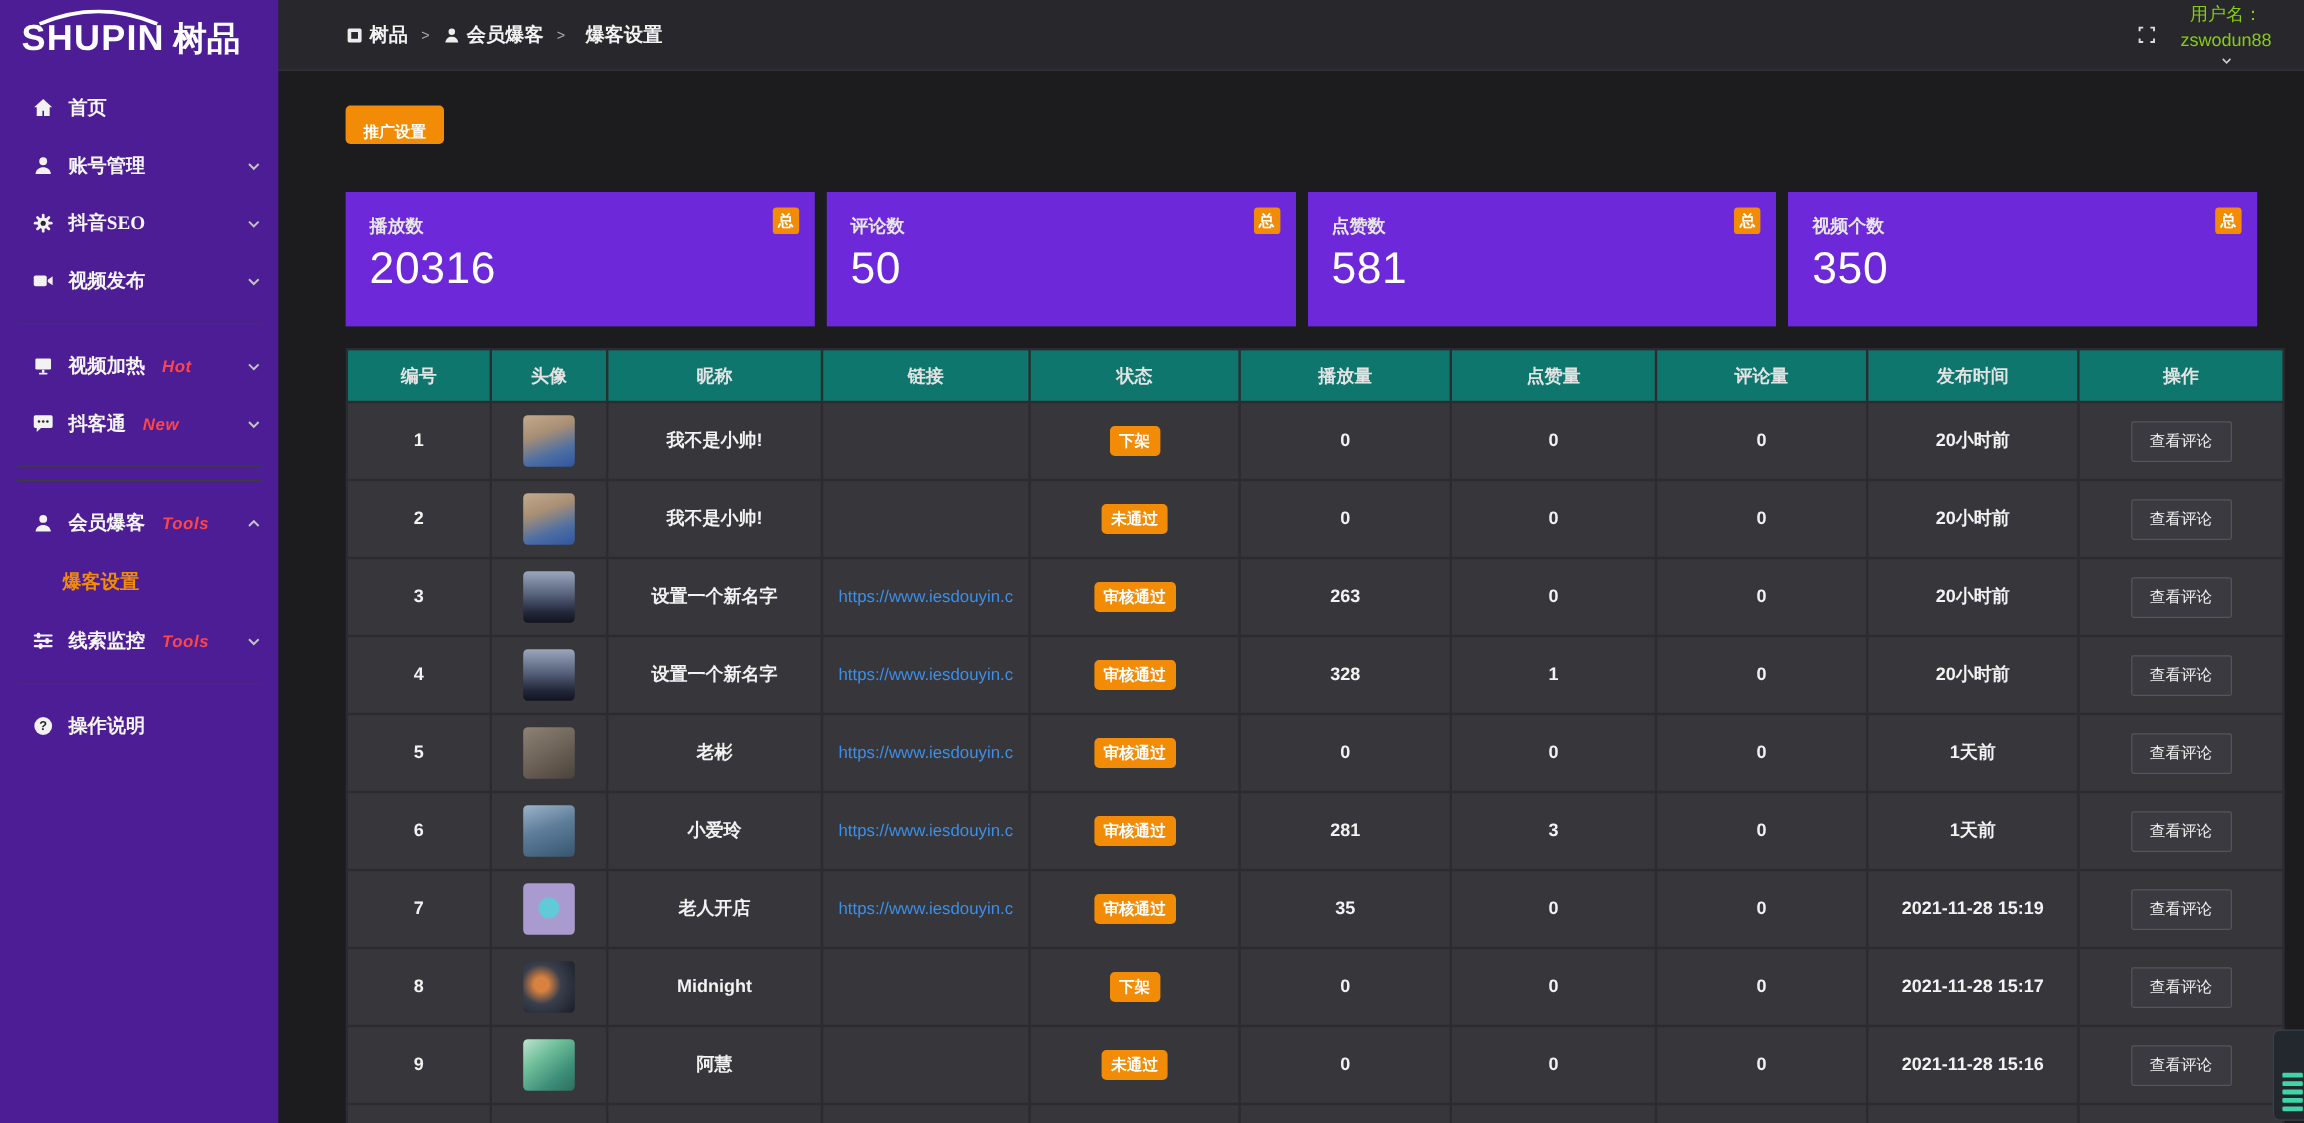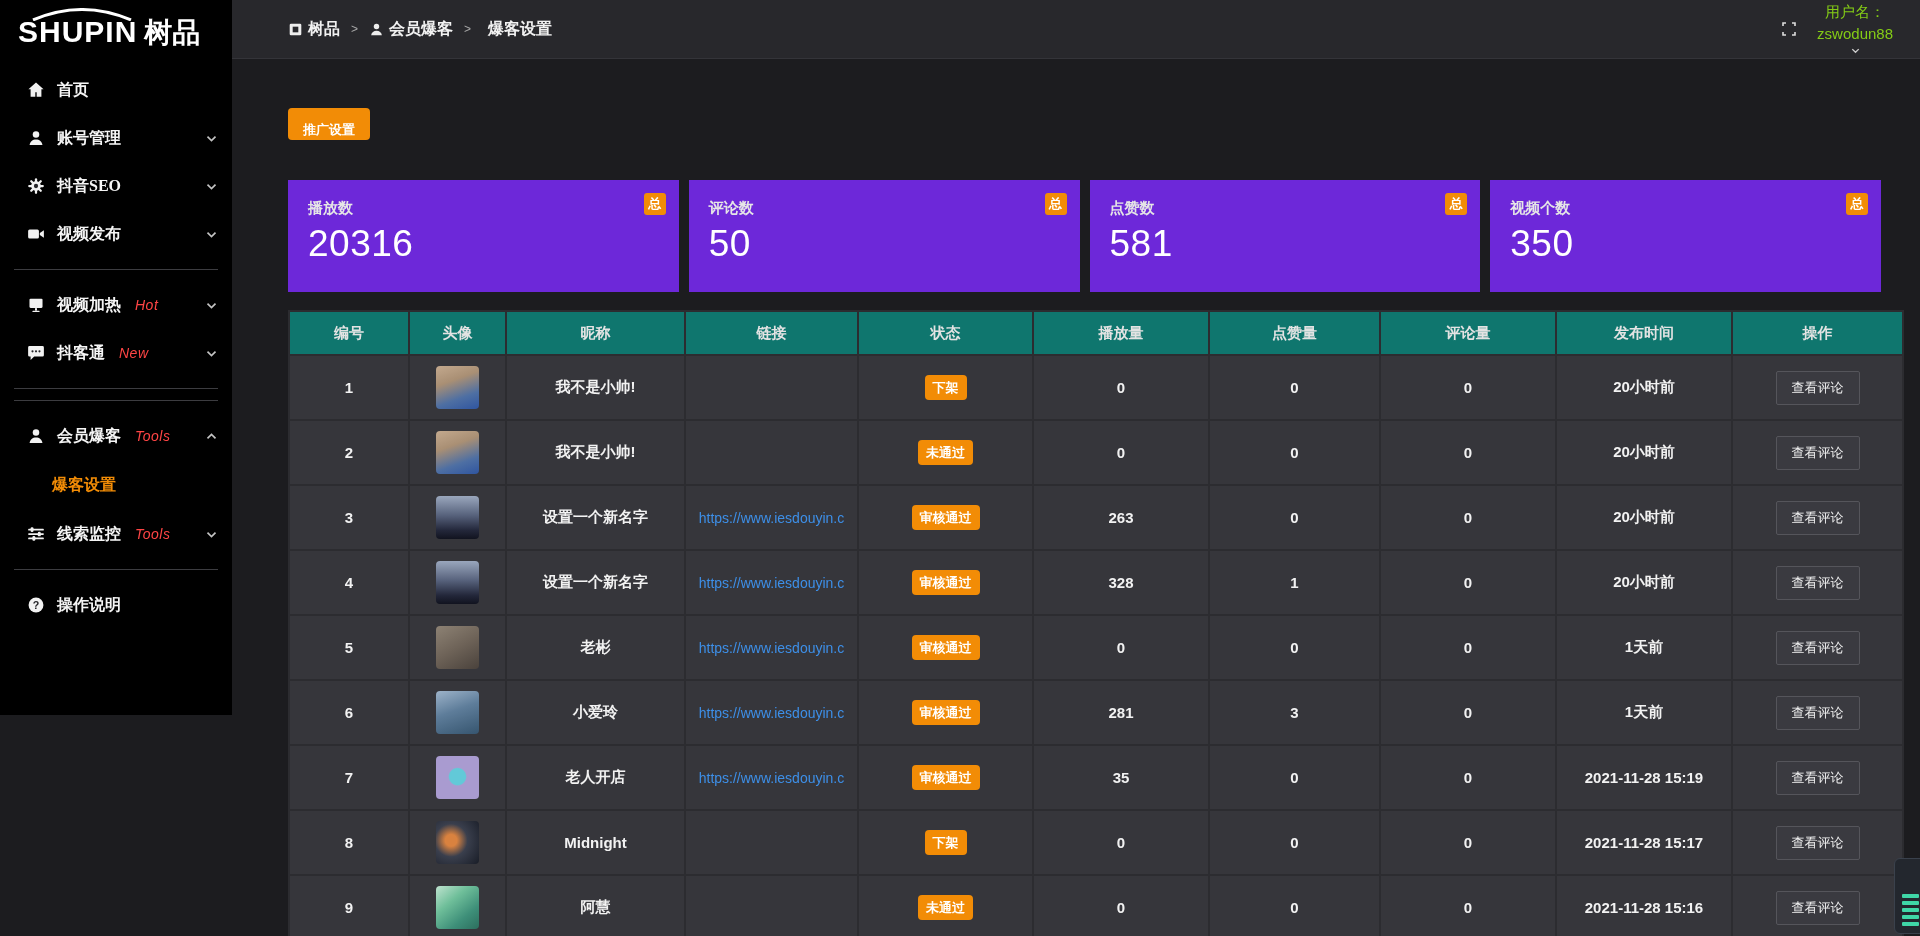--- a/index.html
+++ b/index.html
@@ -1,31 +1,31 @@
 <!DOCTYPE html>
 <html><head>
 <meta charset="utf-8">
 <style>
   html,body{margin:0;padding:0;background:#141416;}
   body{font-family:"Liberation Sans","DejaVu Sans",sans-serif;color:#e8e8e8;}
   #app{position:relative;width:1920px;height:936px;overflow:hidden;background:#1c1c1f;}
 
   
-  .sidebar{position:absolute;left:0;top:0;width:232px;height:715px;background:#000000;z-index:2;}
+  .sidebar{position:absolute;left:0;top:0;width:232px;height:936px;background:#4c1d95;z-index:2;}
   .logo{height:62px;padding:8px 0 0 18px;box-sizing:border-box;}
   .logo-arc{display:block;margin-left:12px;margin-bottom:-7px;}
   .logo-text{display:flex;align-items:baseline;gap:7px;}
   .logo-en{font-size:30px;font-weight:800;letter-spacing:1px;color:#fff;}
   .logo-cn{font-size:28px;font-weight:800;color:#fff;}
   .nav{margin-top:4px;}
   .nav-item{height:48px;display:flex;align-items:center;padding:0 14px 0 26px;cursor:pointer;}
   .nav-icon{width:19px;height:19px;margin-right:12px;display:flex;align-items:center;justify-content:center;flex:none;}
   .nav-icon svg{width:18px;height:18px;fill:#f2f2f2;}
   .nav-label{font-size:16px;font-weight:700;color:#f5f5f5;white-space:nowrap;font-family:Liberation Serif, serif;}
-  .nav-badge{font-size:14px;font-weight:400;font-style:italic;margin-left:14px;letter-spacing:.5px;}
+  .nav-badge{font-size:14px;font-weight:700;font-style:italic;margin-left:14px;letter-spacing:.5px;}
   .nav-chevron{margin-left:auto;display:flex;}
   .nav-chevron svg{width:13px;height:13px;}
   .nav-sub{height:50px;display:flex;align-items:center;padding-left:52px;font-size:16px;font-weight:700;color:#f0f0f0;cursor:pointer;}
   .nav-sub.active{color:#f28c06;}
   .nav-divider{height:1px;background:#3c3c40;margin:11px 14px;}
 
   
   .topbar{position:absolute;left:232px;top:0;right:0;height:59px;background:#28282c;border-bottom:1px solid #343439;display:flex;align-items:center;padding:0 27px 0 56px;box-sizing:border-box;z-index:1;}
   .crumbs{display:flex;align-items:center;}
   .crumb{display:flex;align-items:center;gap:5px;cursor:pointer;}
@@ -35,21 +35,21 @@
   .crumb-sep{color:#a8a8a8;font-size:12px;margin:0 11px;}
   .crumb:last-child .crumb-label{margin-left:6px;}
   .topbar-right{margin-left:auto;display:flex;align-items:center;gap:20px;}
   .fs-btn{display:flex;cursor:pointer;background:none;border:none;padding:0;}
   .fs-btn svg{width:16px;height:16px;}
   .user{display:flex;align-items:center;gap:3px;font-size:15px;color:#84cc16;cursor:pointer;flex-direction:column;}
   .user svg{width:11px;height:11px;}
 
   
   .main{position:absolute;left:232px;top:60px;right:0;bottom:0;background:#1c1c1f;padding:0 39px 0 56px;box-sizing:border-box;overflow:hidden;}
-  .promo-btn{margin-top:48px;height:32px;padding:13px 15px;background:#f28c06;color:#fff;border:none;border-radius:4px;font-size:13px;font-weight:700;font-family:inherit;cursor:pointer;}
+  .promo-btn{margin-top:28px;height:32px;padding:13px 15px;background:#f28c06;color:#fff;border:none;border-radius:4px;font-size:13px;font-weight:700;font-family:inherit;cursor:pointer;}
 
   .stats-row{margin-top:40px;display:flex;gap:10px;height:112px;}
   .stat-card{flex:1;background:#6d28d9;position:relative;padding:19px 20px;box-sizing:border-box;}
   .stat-label{font-size:15px;font-weight:600;color:#e6e6e6;}
   .stat-value{font-size:37px;font-weight:400;color:#fff;margin-top:5px;letter-spacing:.5px;}
   .stat-badge{position:absolute;top:13px;right:13px;width:22px;height:22px;background:#f28c06;color:#fff;border-radius:3px;font-size:13px;font-weight:700;line-height:22px;text-align:center;}
 
   table.data{margin-top:18px;width:100%;border-collapse:separate;border-spacing:2px;background:#2c2c30;table-layout:fixed;}
   table.data th{background:#0f766e;height:40px;font-size:15px;font-weight:700;color:#e3e3e3;}
   table.data td{background:#36363b;height:61px;text-align:center;font-size:15px;font-weight:700;color:#f2f2f2;overflow:hidden;white-space:nowrap;}

